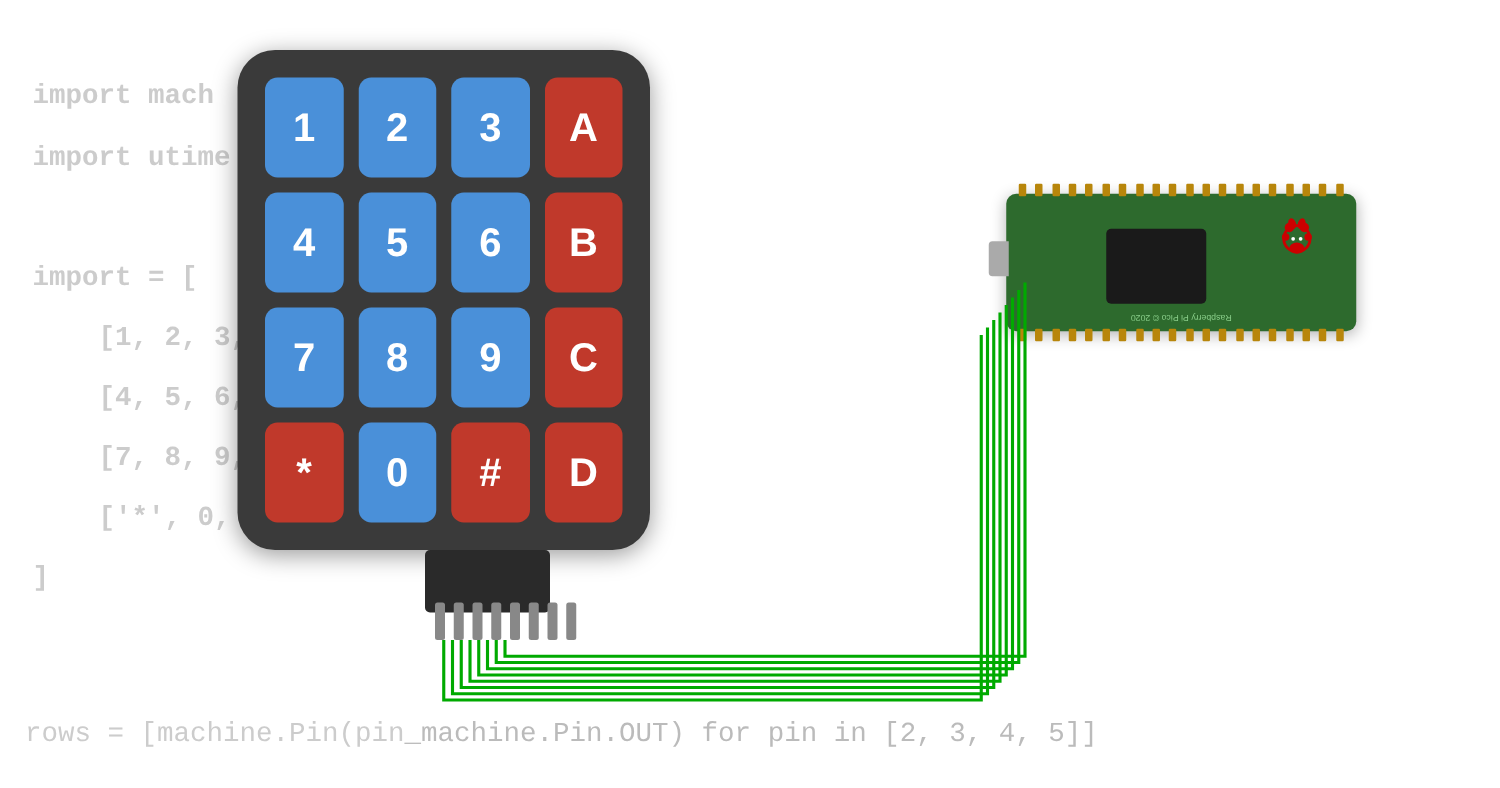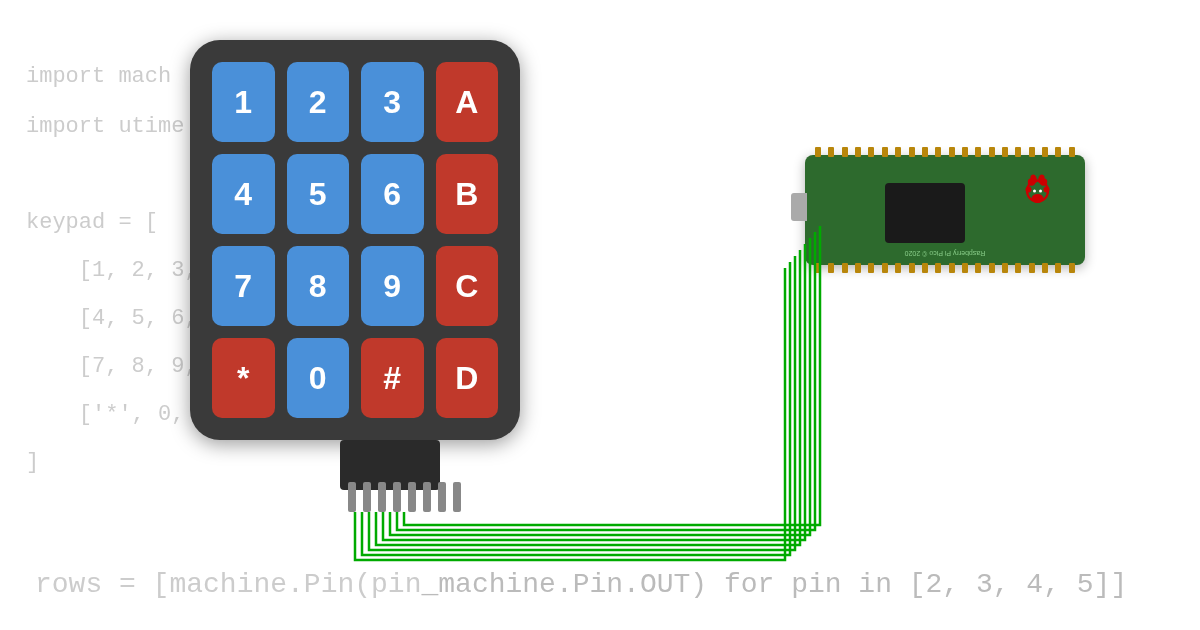--- a/index.html
+++ b/index.html
@@ -13,21 +13,21 @@
       font-family: 'Courier New', Courier, monospace;
     }
 
     
     .bg-code {
       position: absolute;
       top: 0; left: 0;
       width: 100%; height: 100%;
       color: #cccccc;
       font-size: 22px;
-      font-weight: 400;
+      font-weight: 700;
       pointer-events: none;
       user-select: none;
     }
 
     .bg-code .line {
       position: absolute;
       white-space: nowrap;
     }
 
     
@@ -175,33 +175,33 @@
       left: 0;
       width: 1200px;
       height: 630px;
       pointer-events: none;
     }
 
     
     .bottom-code {
       position: absolute;
       bottom: 30px;
-      left: 35px;
+      left: 20px;
       color: #cccccc;
-      font-size: 28px;
+      font-size: 22px;
       white-space: nowrap;
     }
   </style>
 </head>
 <body>
 
 <div class="bg-code">
   <span class="line" style="top:64px; left:26px;">import mach</span>
   <span class="line" style="top:114px; left:26px;text-align:center;">import utime</span>
-  <span class="line" style="top:210px; left:26px;">keypad = [</span>
+  <span class="line" style="top:210px; left:26px;">import = [</span>
   <span class="line" style="top:258px; left:26px;">&nbsp;&nbsp;&nbsp;&nbsp;[1, 2, 3, 'A'</span>
   <span class="line" style="top:306px; left:26px;">&nbsp;&nbsp;&nbsp;&nbsp;[4, 5, 6, 'B'</span>
   <span class="line" style="top:354px; left:26px;">&nbsp;&nbsp;&nbsp;&nbsp;[7, 8, 9, 'C'</span>
   <span class="line" style="top:402px; left:26px;">&nbsp;&nbsp;&nbsp;&nbsp;['*', 0, '#', '</span>
   <span class="line" style="top:450px; left:26px;">]</span>
 </div>
 
 <div class="keypad-container">
 
   <div class="key blue">1</div>

